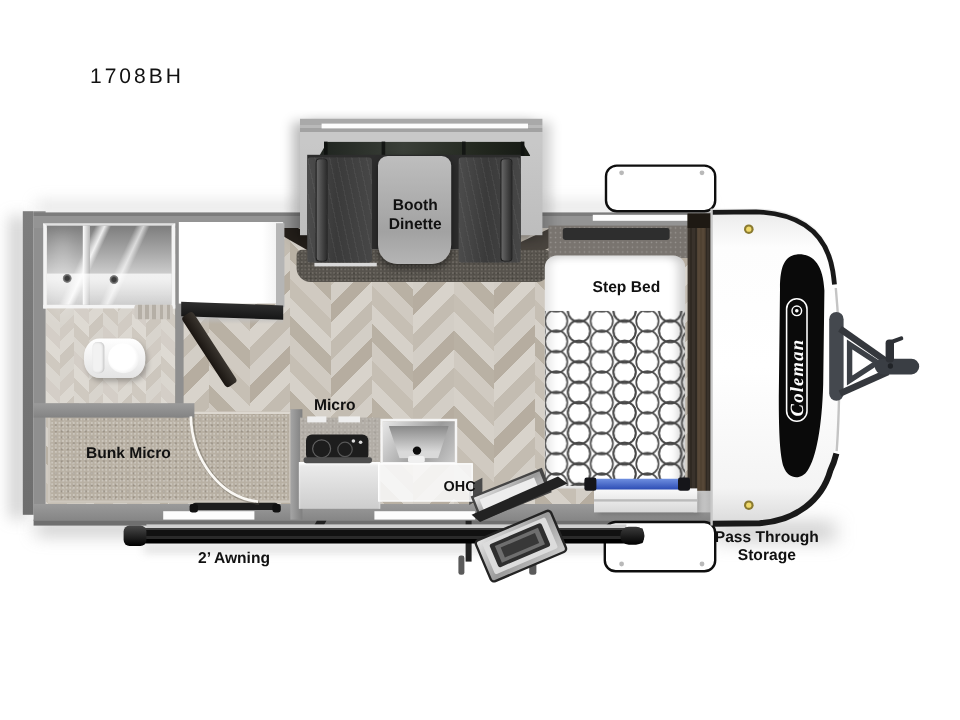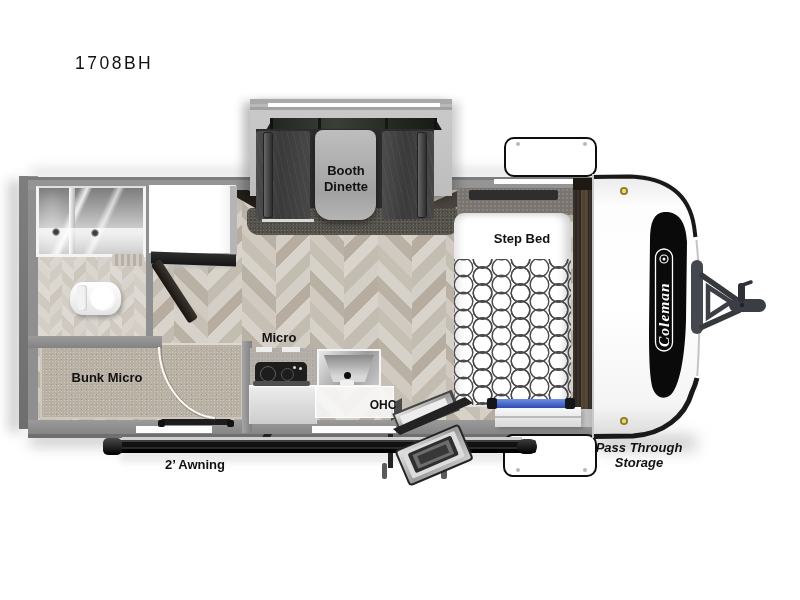--- a/index.html
+++ b/index.html
@@ -325,13 +325,13 @@
     <circle cx="742" cy="305" r="2.2" fill="#202327"></circle>
   </svg>
 
   <div class="lbl" style="left:75px;top:55px;font-size:17.5px;font-weight:400;line-height:16px;letter-spacing:2.5px;text-align:left;">1708BH</div>
   <div class="lbl" style="left:346px;top:163px;transform:translateX(-50%);font-size:13px;line-height:15.5px;">Booth<br>Dinette</div>
   <div class="lbl" style="left:522px;top:232px;transform:translateX(-50%);">Step Bed</div>
   <div class="lbl" style="left:107px;top:371px;transform:translateX(-50%);">Bunk Micro</div>
   <div class="lbl" style="left:279px;top:331px;transform:translateX(-50%);">Micro</div>
   <div class="lbl" style="left:363px;top:398px;transform:translateX(-50%);font-size:12px;margin-left:20px;">OHC</div>
   <div class="lbl" style="left:195px;top:458px;transform:translateX(-50%);">2’ Awning</div>
-  <div class="lbl" style="left:639px;top:441px;transform:translateX(-50%);font-style:italic;">Pass Through<br>Storage</div>
+  <div class="lbl" style="left:639px;top:441px;transform:translateX(-50%);">Pass Through<br>Storage</div>
 </div>
 </body></html>

